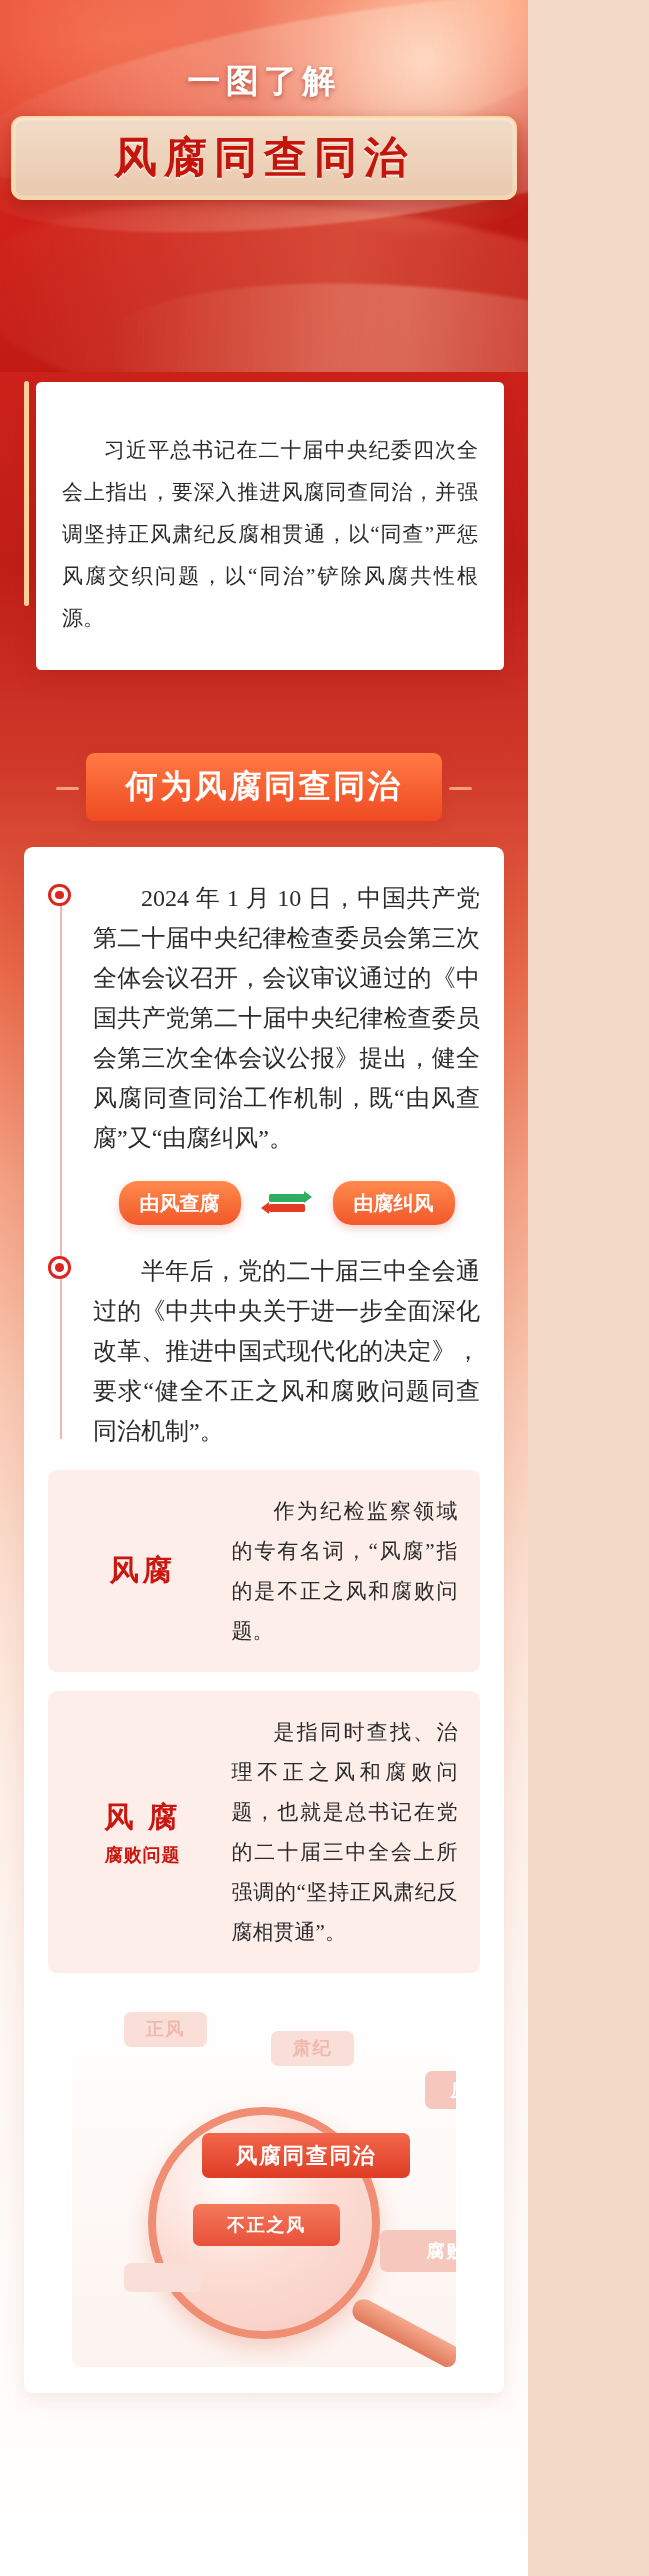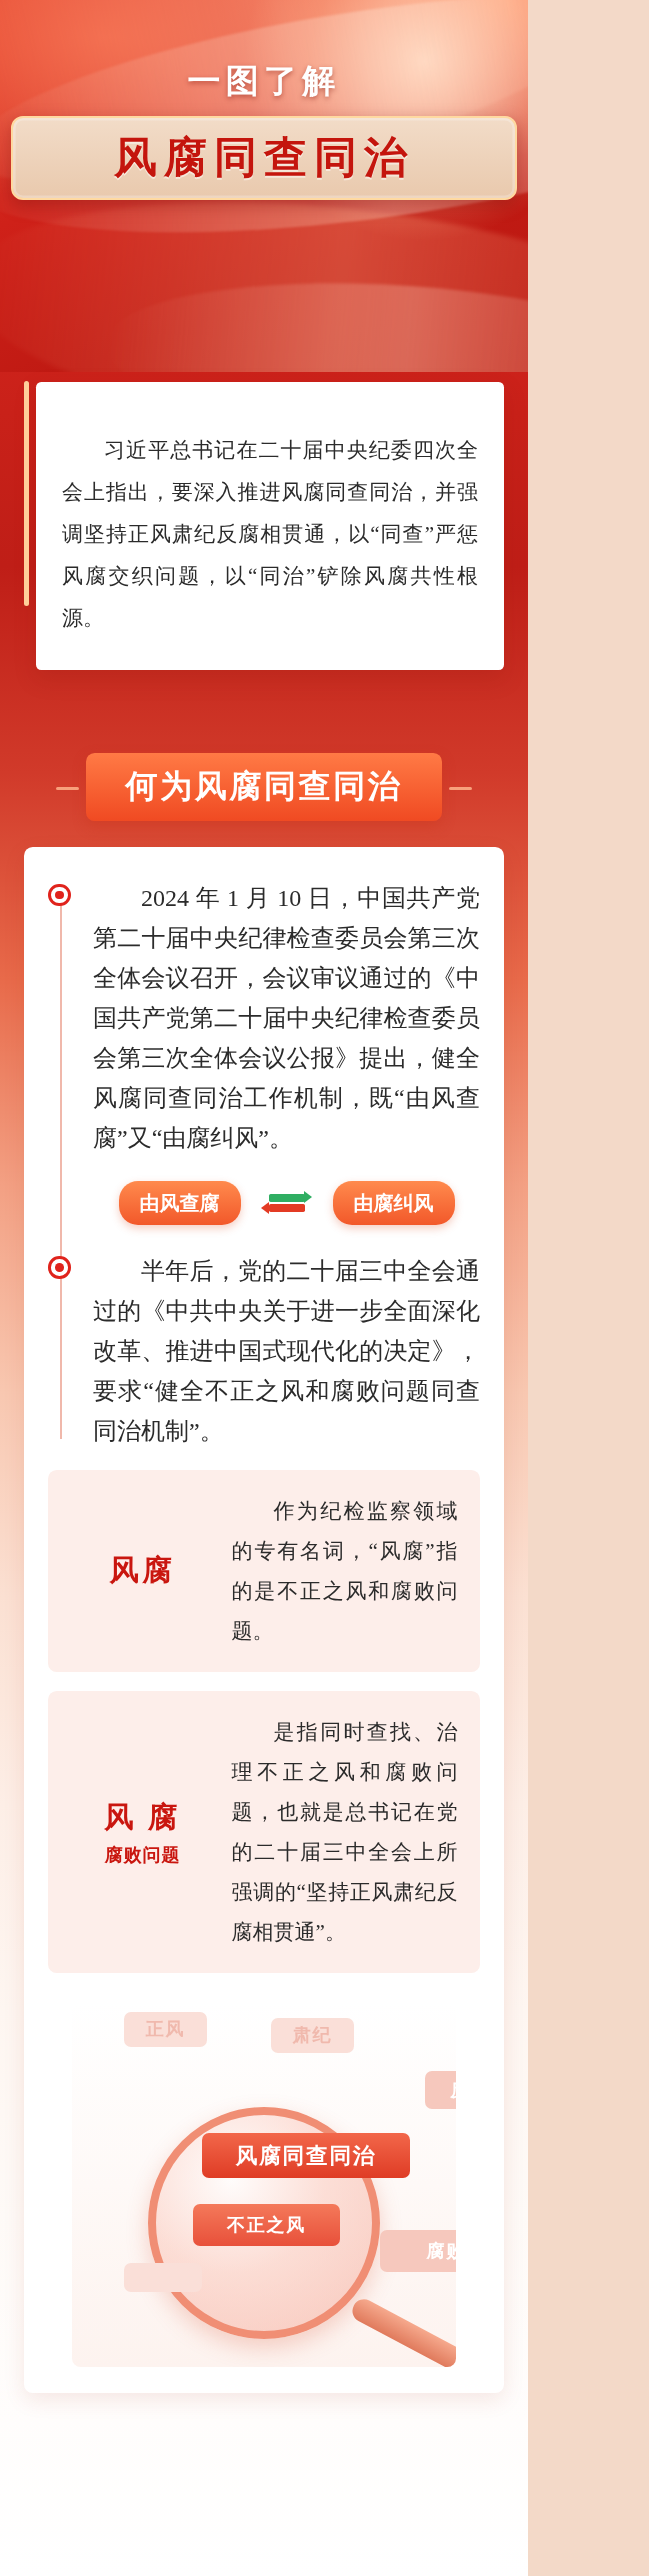--- a/index.html
+++ b/index.html
@@ -326,21 +326,21 @@
           <div class="small">腐败问题</div>
         </div>
         <div class="def-text">是指同时查找、治理不正之风和腐败问题，也就是总书记在党的二十届三中全会上所强调的“坚持正风肃纪反腐相贯通”。</div>
       </div>
 
       <div class="illus">
         <div class="lens"></div>
         <div class="handle"></div>
         <div id="chips">
             <div class="ch faint" style="left: 52px; top: 9px; width: 83px; height: 35px;">正风</div>
-            <div class="ch faint" style="left: 199px; top: 15px; width: 83px; height: 35px;">肃纪</div>
+            <div class="ch faint" style="left: 199px; top: 28px; width: 83px; height: 35px;">肃纪</div>
             <div class="ch mid" style="left: 353px; top: 68px; width: 90px; height: 38px; text-align: right;">反腐</div>
             <div class="ch hero" style="left: 130px; top: 130px; width: 208px; height: 45px;">风腐同查同治</div>
             <div class="ch strong" style="left: 121px; top: 201px; width: 147px; height: 42px;">不正之风</div>
             <div class="ch mid" style="left: 308px; top: 227px; width: 142px; height: 42px; padding-left: 15px;">腐败问题</div>
             <div class="ch faint" style="left: 52px; top: 260px; width: 78px; height: 29.4px;"></div>
           </div>
       </div>
 
     </div>
   </div>

